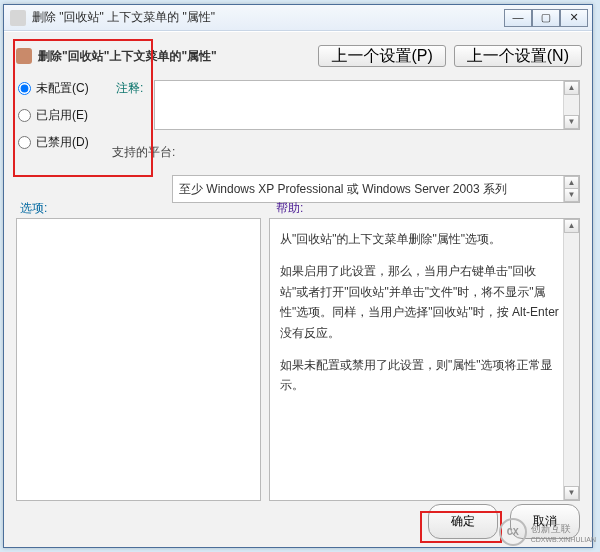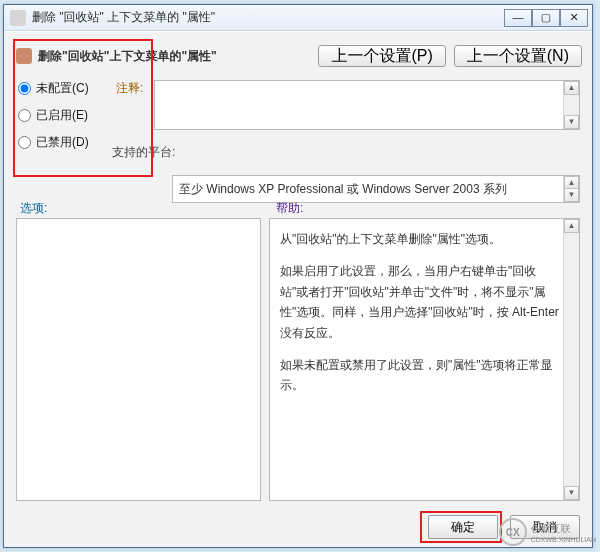--- a/index.html
+++ b/index.html
@@ -51,21 +51,21 @@
       border:1px solid #9c9c9c; border-radius:3px;
       font-size:16px; display:flex; align-items:center;
     }
 
     .radio-area {
       position:absolute; top:48px; left:12px; width:95px;
     }
     .radio-row { display:flex; align-items:center; margin-bottom:10px; color:#1a1a1a;}
     .radio-row input { margin:0 5px 0 2px; }
 
-    .label-comment { position:absolute; top:48px; left:112px; color:#a16207;}
+    .label-comment { position:absolute; top:48px; left:112px; color:#0f766e;}
     .label-platform { position:absolute; top:112px; left:108px; color:#444;}
 
     .comment-box {
       position:absolute; top:48px; left:150px; right:12px; height:50px;
       background:#fff; border:1px solid #b9b9b9;
     }
     .scroll-stub { position:absolute; right:0; top:0; bottom:0; width:16px; background:#f0f0f0; border-left:1px solid #d6d6d6;}
     .scroll-btn { height:14px; background:linear-gradient(#fdfdfd,#e5e5e5); border:1px solid #c0c0c0; font-size:8px; text-align:center; line-height:12px; color:#666;}
     .scroll-btn.bot { position:absolute; bottom:0; left:0; right:0;}
 
@@ -88,29 +88,29 @@
       position:absolute; top:186px; left:265px; right:12px; bottom:46px;
       background:#fff; border:1px solid #b9b9b9;
       padding:10px 20px 10px 10px; color:#333; line-height:1.7;
     }
     .help-box p { margin:0 0 12px 0; }
 
     .bottom-bar {
       position:absolute; bottom:8px; right:12px; display:flex; gap:12px;
     }
     .dlg-btn {
-      width:70px; height:24px;
+      width:70px; height:35px;
       background:linear-gradient(#fefefe,#e6e6e6);
-      border:1px solid #9c9c9c; border-radius:2px;
+      border:1px solid #9c9c9c; border-radius:12px;
       display:flex; align-items:center; justify-content:center;
     }
     .redbox-ok { position:absolute; bottom:4px; right:90px; width:82px; height:32px; border:2px solid #e02020; pointer-events:none; }
 
     .watermark { position:absolute; right:4px; bottom:6px; display:flex; align-items:center; gap:4px; color:#888; font-size:10px;}
-    .wm-circle { width:28px; height:28px; border:2px solid #bbb; border-radius:50%; display:flex; align-items:center; justify-content:center; font-weight:bold; color:#999; font-size:10px;}
+    .wm-circle { width:28px; height:28px; border:2px solid #bbb; border-radius:50%; display:flex; align-items:center; justify-content:center; font-weight:bold; color:#999; font-size:10px;font-family:Liberation Mono, monospace;}
   </style>
 </head>
 <body>
 
 <div class="window">
 
   <div class="titlebar">
     <span class="title-icon"></span>
     <span class="title-text">删除 "回收站" 上下文菜单的 "属性"</span>
     <div class="win-controls">

